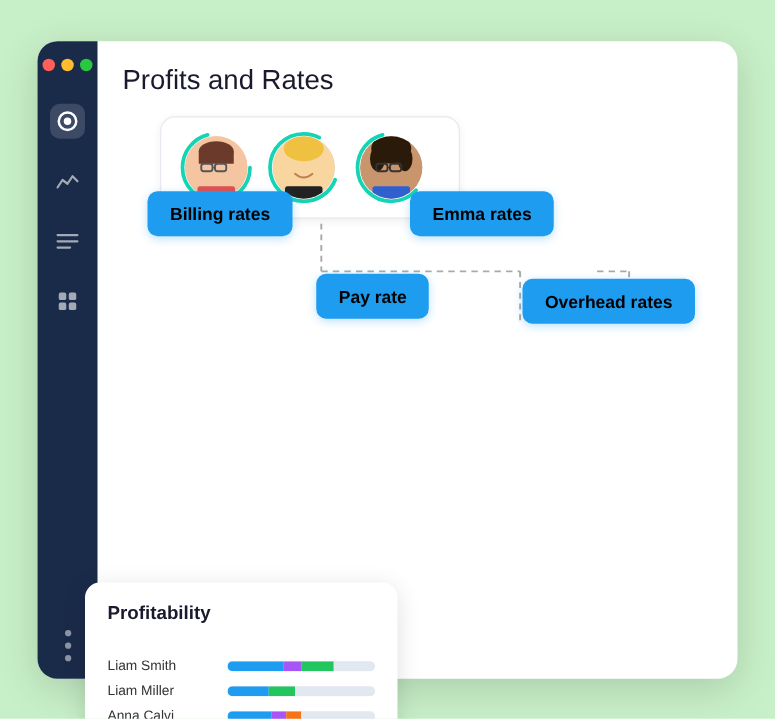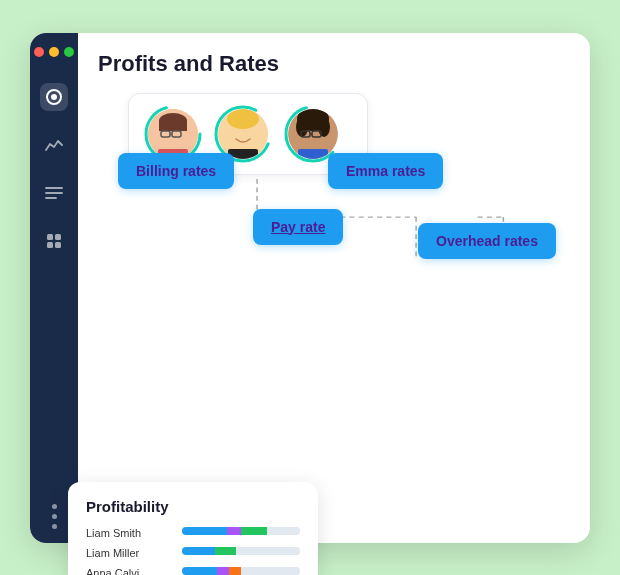--- a/index.html
+++ b/index.html
@@ -88,21 +88,21 @@
 
     
     .main {
       flex: 1;
       padding: 18px 20px;
       position: relative;
     }
 
     .page-title {
       font-size: 22px;
-      font-weight: 700;
+      font-weight: 400;
       color: #1a1a2e;
       margin-bottom: 16px;
     }
 
     
     .avatar-card {
       background: #fff;
       border: 1px solid #e8e8f0;
       border-radius: 12px;
       padding: 12px 16px;
@@ -153,21 +153,21 @@
       top: 0;
       left: 0;
       width: 100%;
       height: 100%;
       pointer-events: none;
     }
 
     .rate-btn {
       position: absolute;
       background: #1e9cf0;
-      color: #4c1d95;
+      color: #000000;
       border: none;
       border-radius: 8px;
       padding: 10px 18px;
       font-size: 14px;
       font-weight: 600;
       cursor: pointer;
       white-space: nowrap;
       box-shadow: 0 2px 8px rgba(30,156,240,0.3);
       text-align: right;
     }
@@ -176,23 +176,22 @@
       top: 60px;
       left: 20px;
     }
 
     .btn-costs {
       top: 60px;
       left: 230px;
     }
 
     .btn-pay {
-      top: 116px;
+      top: 126px;
       left: 155px;
-      text-decoration: underline;
     }
 
     .btn-overhead {
       top: 130px;
       left: 320px;
       z-index: 10;
     }
 
     
     .profitability-card {
@@ -204,25 +203,26 @@
       padding: 16px 18px;
       width: 250px;
       box-shadow: 0 4px 20px rgba(0,0,0,0.12);
       z-index: 5;
     }
 
     .profitability-title {
       font-size: 15px;
       font-weight: 700;
       color: #1a1a2e;
-      margin-bottom: 12px;
+      margin-bottom: 28px;
     }
 
     .person-row {
       display: flex;
+      align-items: center;
       margin-bottom: 8px;
       gap: 8px;
     }
 
     .person-name {
       font-size: 11px;
       color: #333;
       width: 88px;
       flex-shrink: 0;
     }

